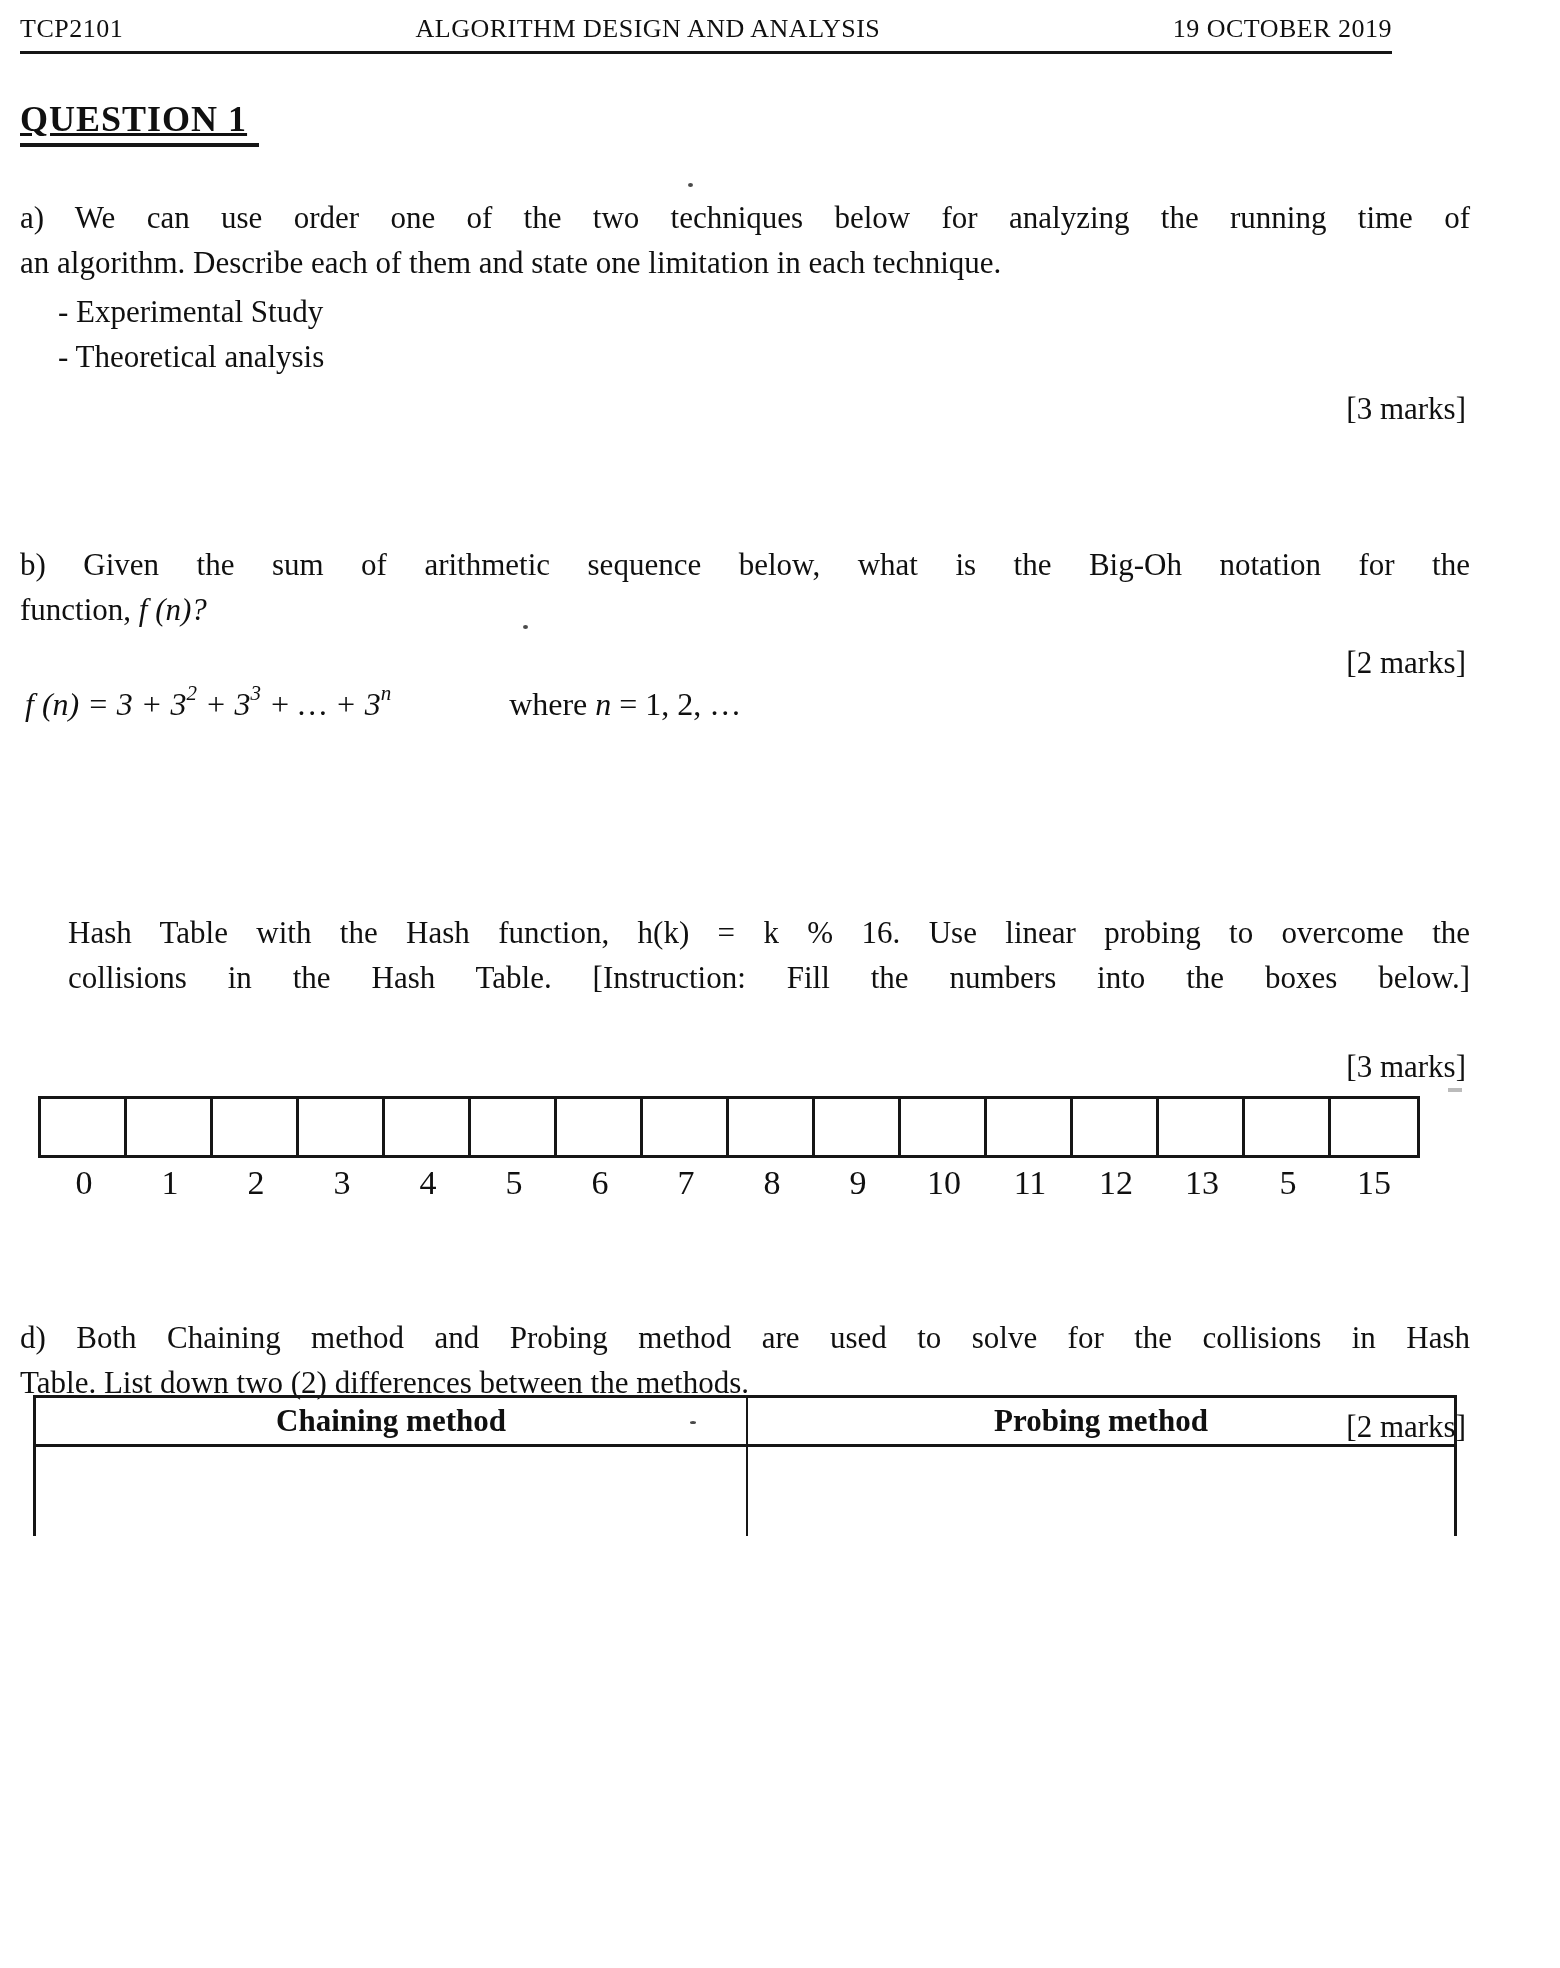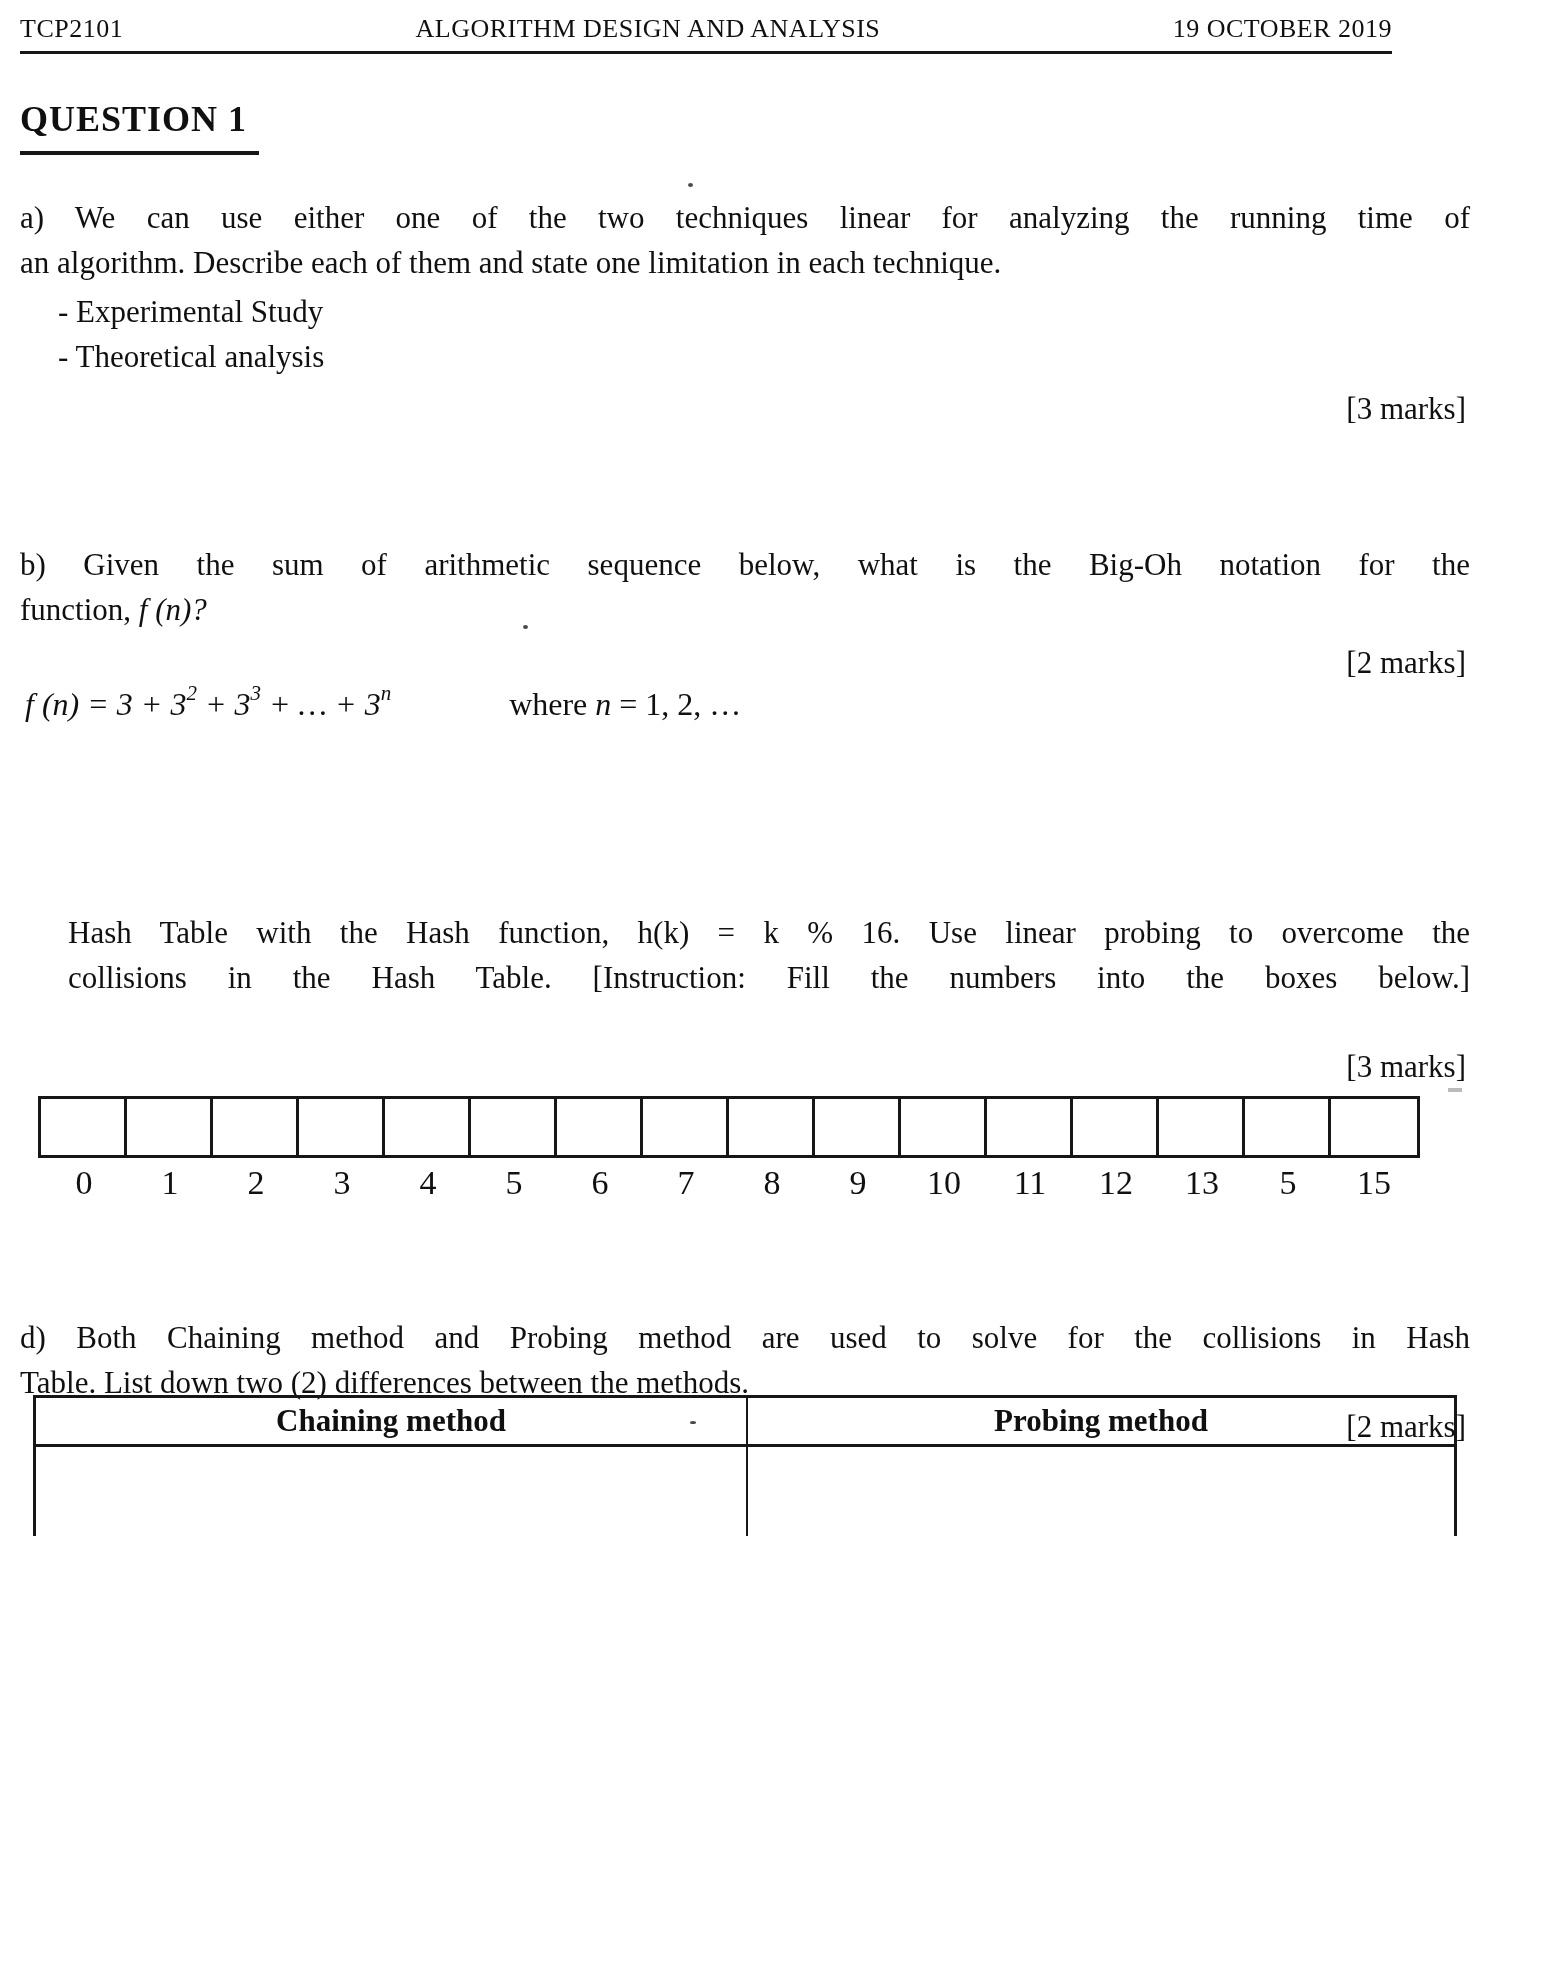--- a/index.html
+++ b/index.html
@@ -29,21 +29,22 @@
   }
 
   
   .q-title {
     position: absolute;
     top: 98px; left: 20px;
     font-size: 36px;
     font-weight: bold;
     letter-spacing: 1px;
     border-bottom: 4px solid #161616;
-    padding: 0 12px 11px 0;
+    padding: 0 12px 3px 0;
+    text-decoration: underline;
   }
 
   
   .block {
     position: absolute;
     left: 20px;
     width: 1450px;
     font-size: 31px;
     line-height: 45px;
   }
@@ -137,21 +138,21 @@
 
   <div class="header-row">
     <span>TCP2101</span>
     <span>ALGORITHM DESIGN AND ANALYSIS</span>
     <span>19 OCTOBER 2019</span>
   </div>
 
   <div class="q-title">QUESTION 1</div>
 
   <div class="block" style="top:195px;">
-    <div class="line jl">a) We can use either one of the two techniques linear for analyzing the running time of</div>
+    <div class="line jl">a) We can use order one of the two techniques below for analyzing the running time of</div>
     <div class="line">an algorithm. Describe each of them and state one limitation in each technique.</div>
     <div class="bullets">
       <div class="line">- Experimental Study</div>
       <div class="line">- Theoretical analysis</div>
     </div>
   </div>
   <div class="marks" style="top:388px;">[3 marks]</div>
 
   <div class="block" style="top:542px;">
     <div class="line jl">b) Given the sum of arithmetic sequence below, what is the Big-Oh notation for the</div>

